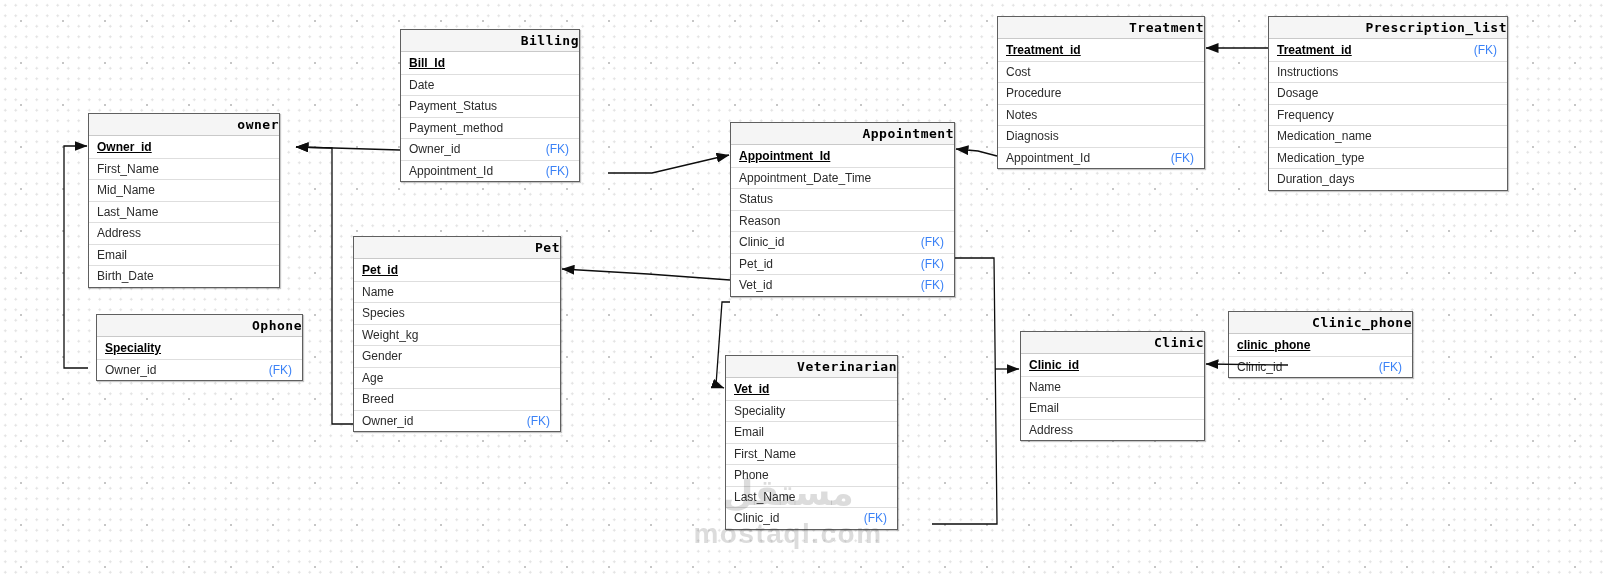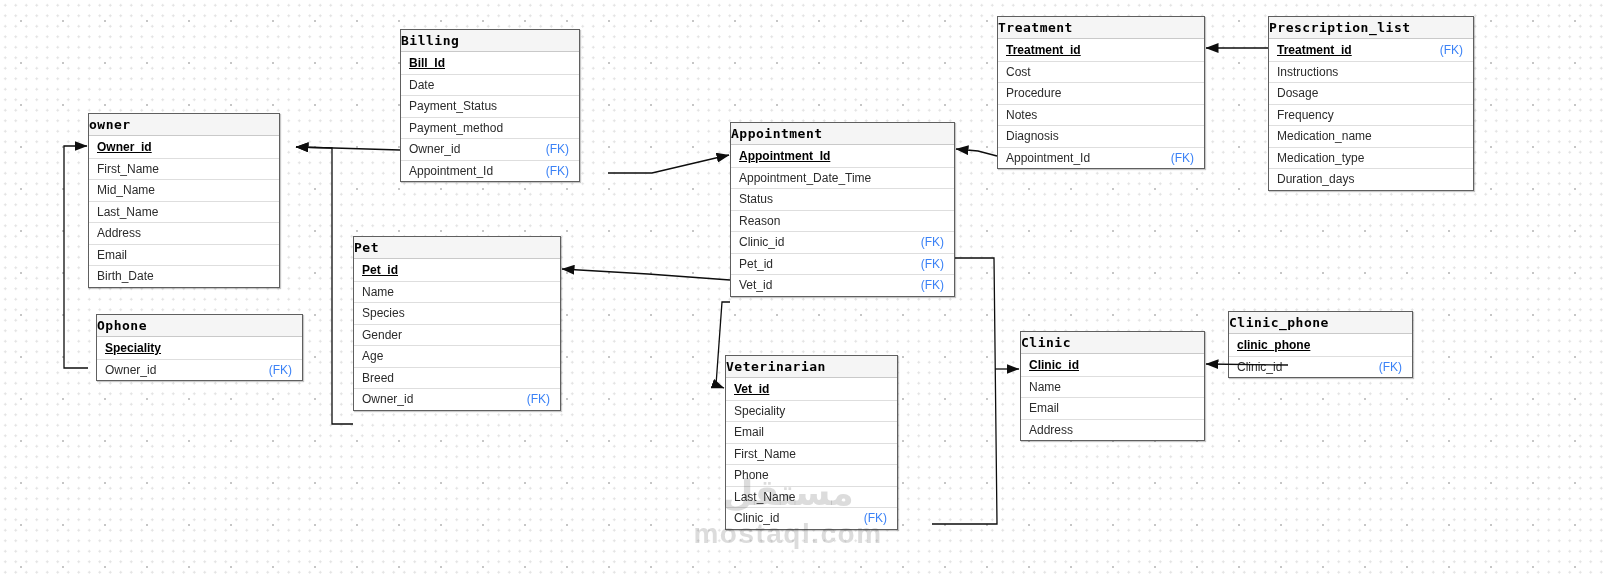--- a/index.html
+++ b/index.html
@@ -10,21 +10,21 @@
     background-image:
       radial-gradient(circle,#c6c6c6 1px,transparent 1.4px),
       radial-gradient(circle,#e2e2e2 1px,transparent 1.3px);
     background-size:42px 42px,10.5px 10.5px;
   }
   .er-table {
     position:absolute; background:#ffffff; border:1px solid #5f5f5f;
     box-shadow:1px 1px 1px rgba(0,0,0,0.22); z-index:1;
   }
   .er-title {
-    height:22px; line-height:21px; text-align:left; background:#f5f5f5;
+    height:22px; line-height:21px; text-align:right; background:#f5f5f5;
     border-bottom:1px solid #c9c9c9; color:#000;
     font-family:"DejaVu Sans Mono","Liberation Mono",monospace;
     font-weight:bold; font-size:13px; letter-spacing:0.5px;
     white-space:nowrap; overflow:hidden;
   }
   .er-row {
     display:flex; justify-content:space-between; align-items:center;
     min-height:21.5px; padding:2px 10px 2px 8px;
     font-size:12px; color:#2b2b2b; background:#fff;
   }
@@ -136,20 +136,23 @@
       <div class="er-row pk">
         <span class="fname">Pet_id</span>
       </div>
       <div class="er-row">
         <span class="fname">Name</span>
       </div>
       <div class="er-row">
         <span class="fname">Species</span>
       </div>
       <div class="er-row">
+        <span class="fname">Weight_kg</span>
+      </div>
+      <div class="er-row">
         <span class="fname">Gender</span>
       </div>
       <div class="er-row">
         <span class="fname">Age</span>
       </div>
       <div class="er-row">
         <span class="fname">Breed</span>
       </div>
       <div class="er-row">
         <span class="fname">Owner_id</span>
@@ -223,21 +226,21 @@
         <span class="fname">Notes</span>
       </div>
       <div class="er-row">
         <span class="fname">Diagnosis</span>
       </div>
       <div class="er-row">
         <span class="fname">Appointment_Id</span>
         <span class="fk">(FK)</span>
       </div>
     </div>
-    <div class="er-table" style="left: 1268px; top: 16px; width: 206px;">
+    <div class="er-table" style="left: 1268px; top: 16px; width: 240px;">
       <div class="er-title">Prescription_list</div>
       <div class="er-row pk">
         <span class="fname">Treatment_id</span>
         <span class="fk">(FK)</span>
       </div>
       <div class="er-row">
         <span class="fname">Instructions</span>
       </div>
       <div class="er-row">
         <span class="fname">Dosage</span>

